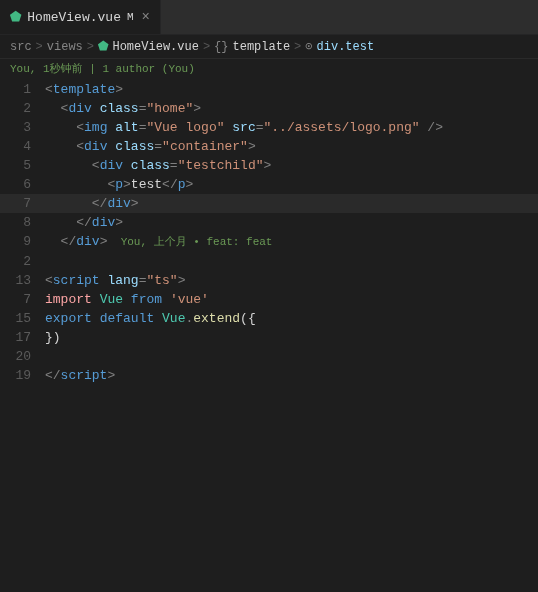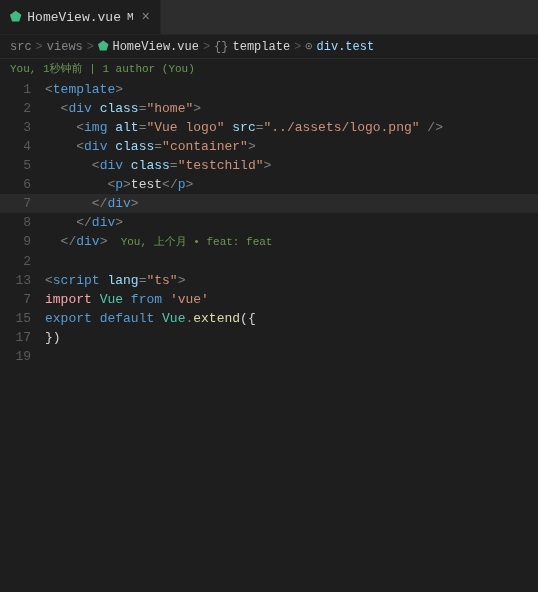--- a/index.html
+++ b/index.html
@@ -249,16 +249,21 @@
       <div class="line-number">15</div>
       <div class="line-content"><span style="color: rgb(86, 156, 214);">export</span><span style="color: rgb(212, 212, 212);"> </span><span style="color: rgb(86, 156, 214);">default</span><span style="color: rgb(212, 212, 212);"> </span><span style="color: rgb(78, 201, 176);">Vue</span><span style="color: rgb(128, 128, 128);">.</span><span style="color: rgb(220, 220, 170);">extend</span><span style="color: rgb(212, 212, 212);">({</span></div>
     </div>
     <div class="line">
       <div class="line-indicator"></div>
       <div class="line-number">17</div>
       <div class="line-content"><span style="color: rgb(212, 212, 212);">})</span></div>
     </div>
     <div class="line">
       <div class="line-indicator"></div>
+      <div class="line-number">20</div>
+      <div class="line-content"></div>
+    </div>
+    <div class="line">
+      <div class="line-indicator"></div>
       <div class="line-number">19</div>
-      <div class="line-content"></div>
+      <div class="line-content"><span style="color: rgb(128, 128, 128);">&lt;/</span><span style="color: rgb(86, 156, 214);">script</span><span style="color: rgb(128, 128, 128);">&gt;</span></div>
     </div>
   </div>
 
 </body></html>

